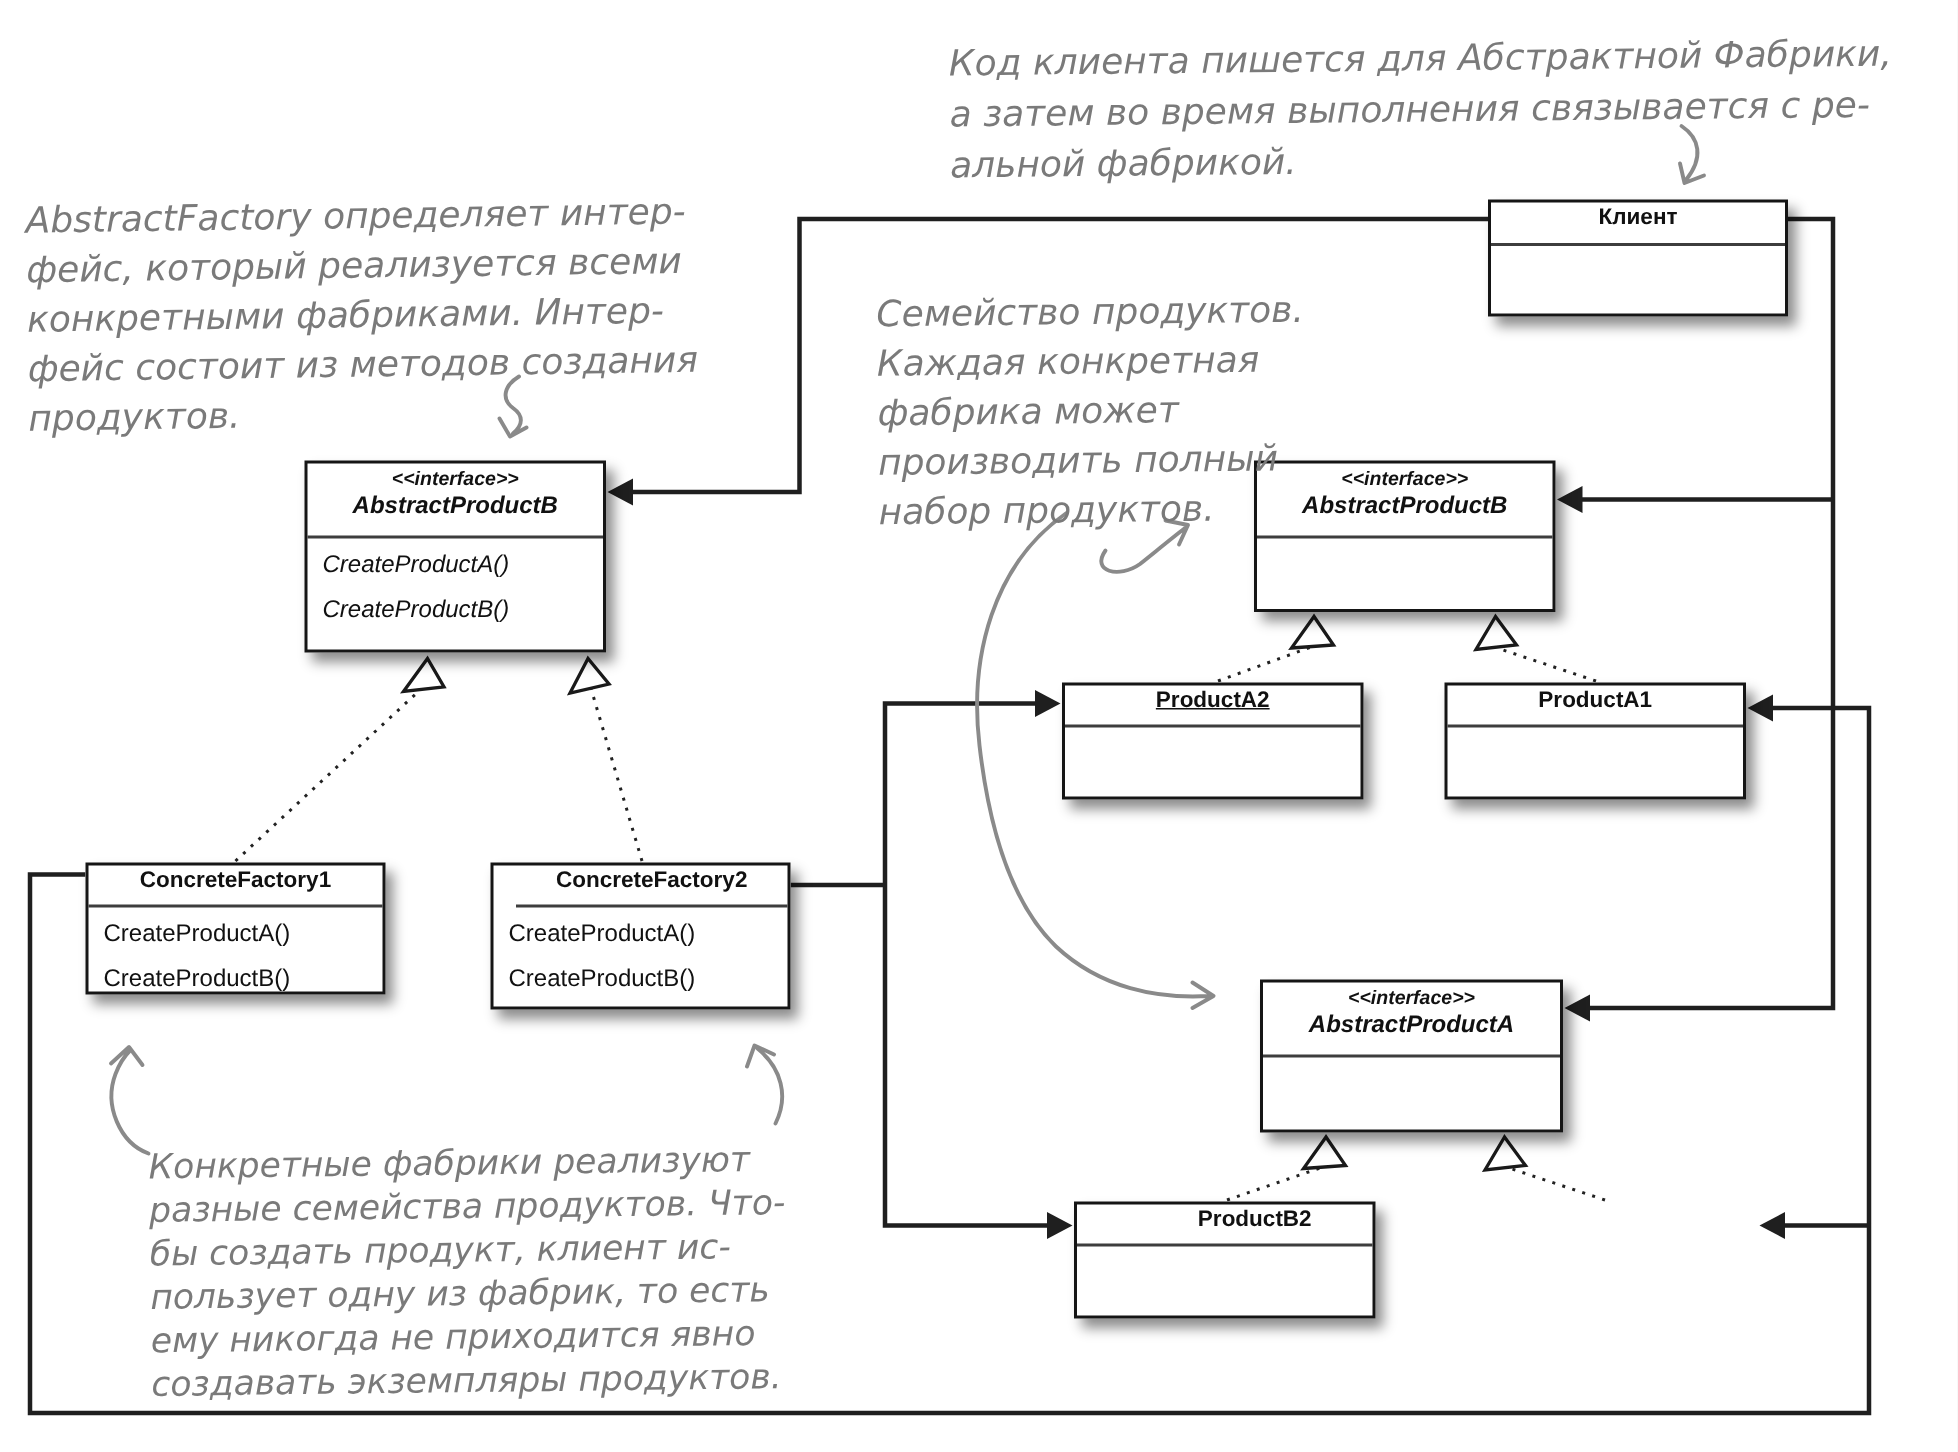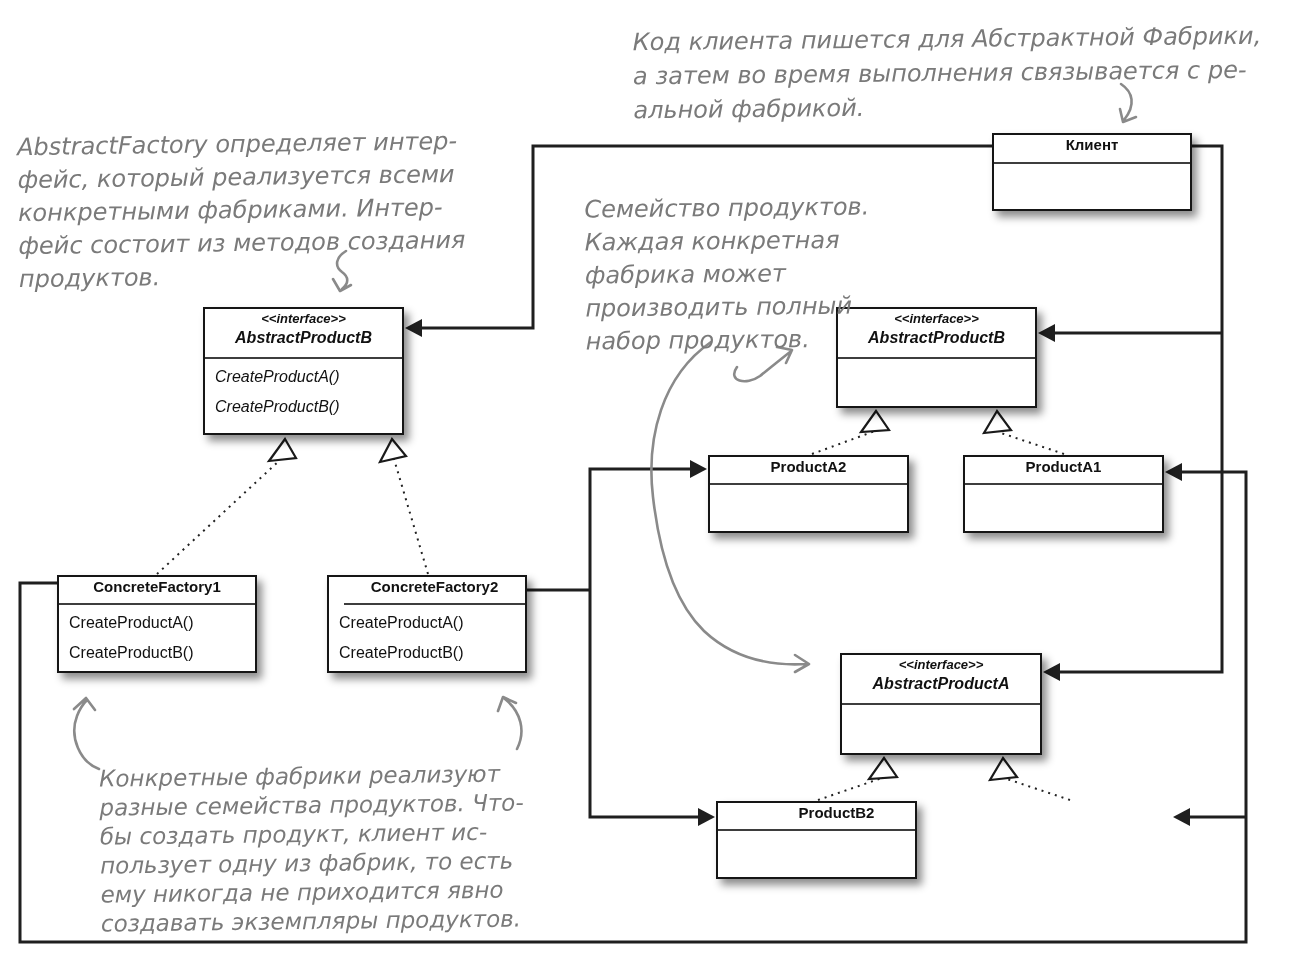--- a/index.html
+++ b/index.html
@@ -103,32 +103,32 @@
   </div>
 
   <div class="uml-box" style="left:836px; top:307px; width:201px; height:101px;">
     <div class="uml-head" style="height:48px;">
       <div class="stereo">&lt;&lt;interface&gt;&gt;</div>
       <div class="iface">AbstractProductB</div>
     </div>
   </div>
 
   <div class="uml-box" style="left:708px; top:455px; width:201px; height:78px;">
-    <div class="uml-head" style="height:26px;">
+    <div class="uml-head" style="height:26px;text-decoration:underline;">
       <div>ProductA2</div>
     </div>
   </div>
 
   <div class="uml-box" style="left:963px; top:455px; width:201px; height:78px;">
     <div class="uml-head" style="height:26px;">
       <div>ProductA1</div>
     </div>
   </div>
 
-  <div class="uml-box" style="left:57px; top:575px; width:200px; height:98px;">
+  <div class="uml-box" style="left:57px; top:575px; width:200px; height:88px;">
     <div class="uml-head" style="height:26px;">
       <div>ConcreteFactory1</div>
     </div>
     <div class="uml-methods">
       <div class="m">CreateProductA()</div>
       <div class="m">CreateProductB()</div>
     </div>
   </div>
 
   <div class="uml-box" style="left:327px; top:575px; width:200px; height:98px;">

